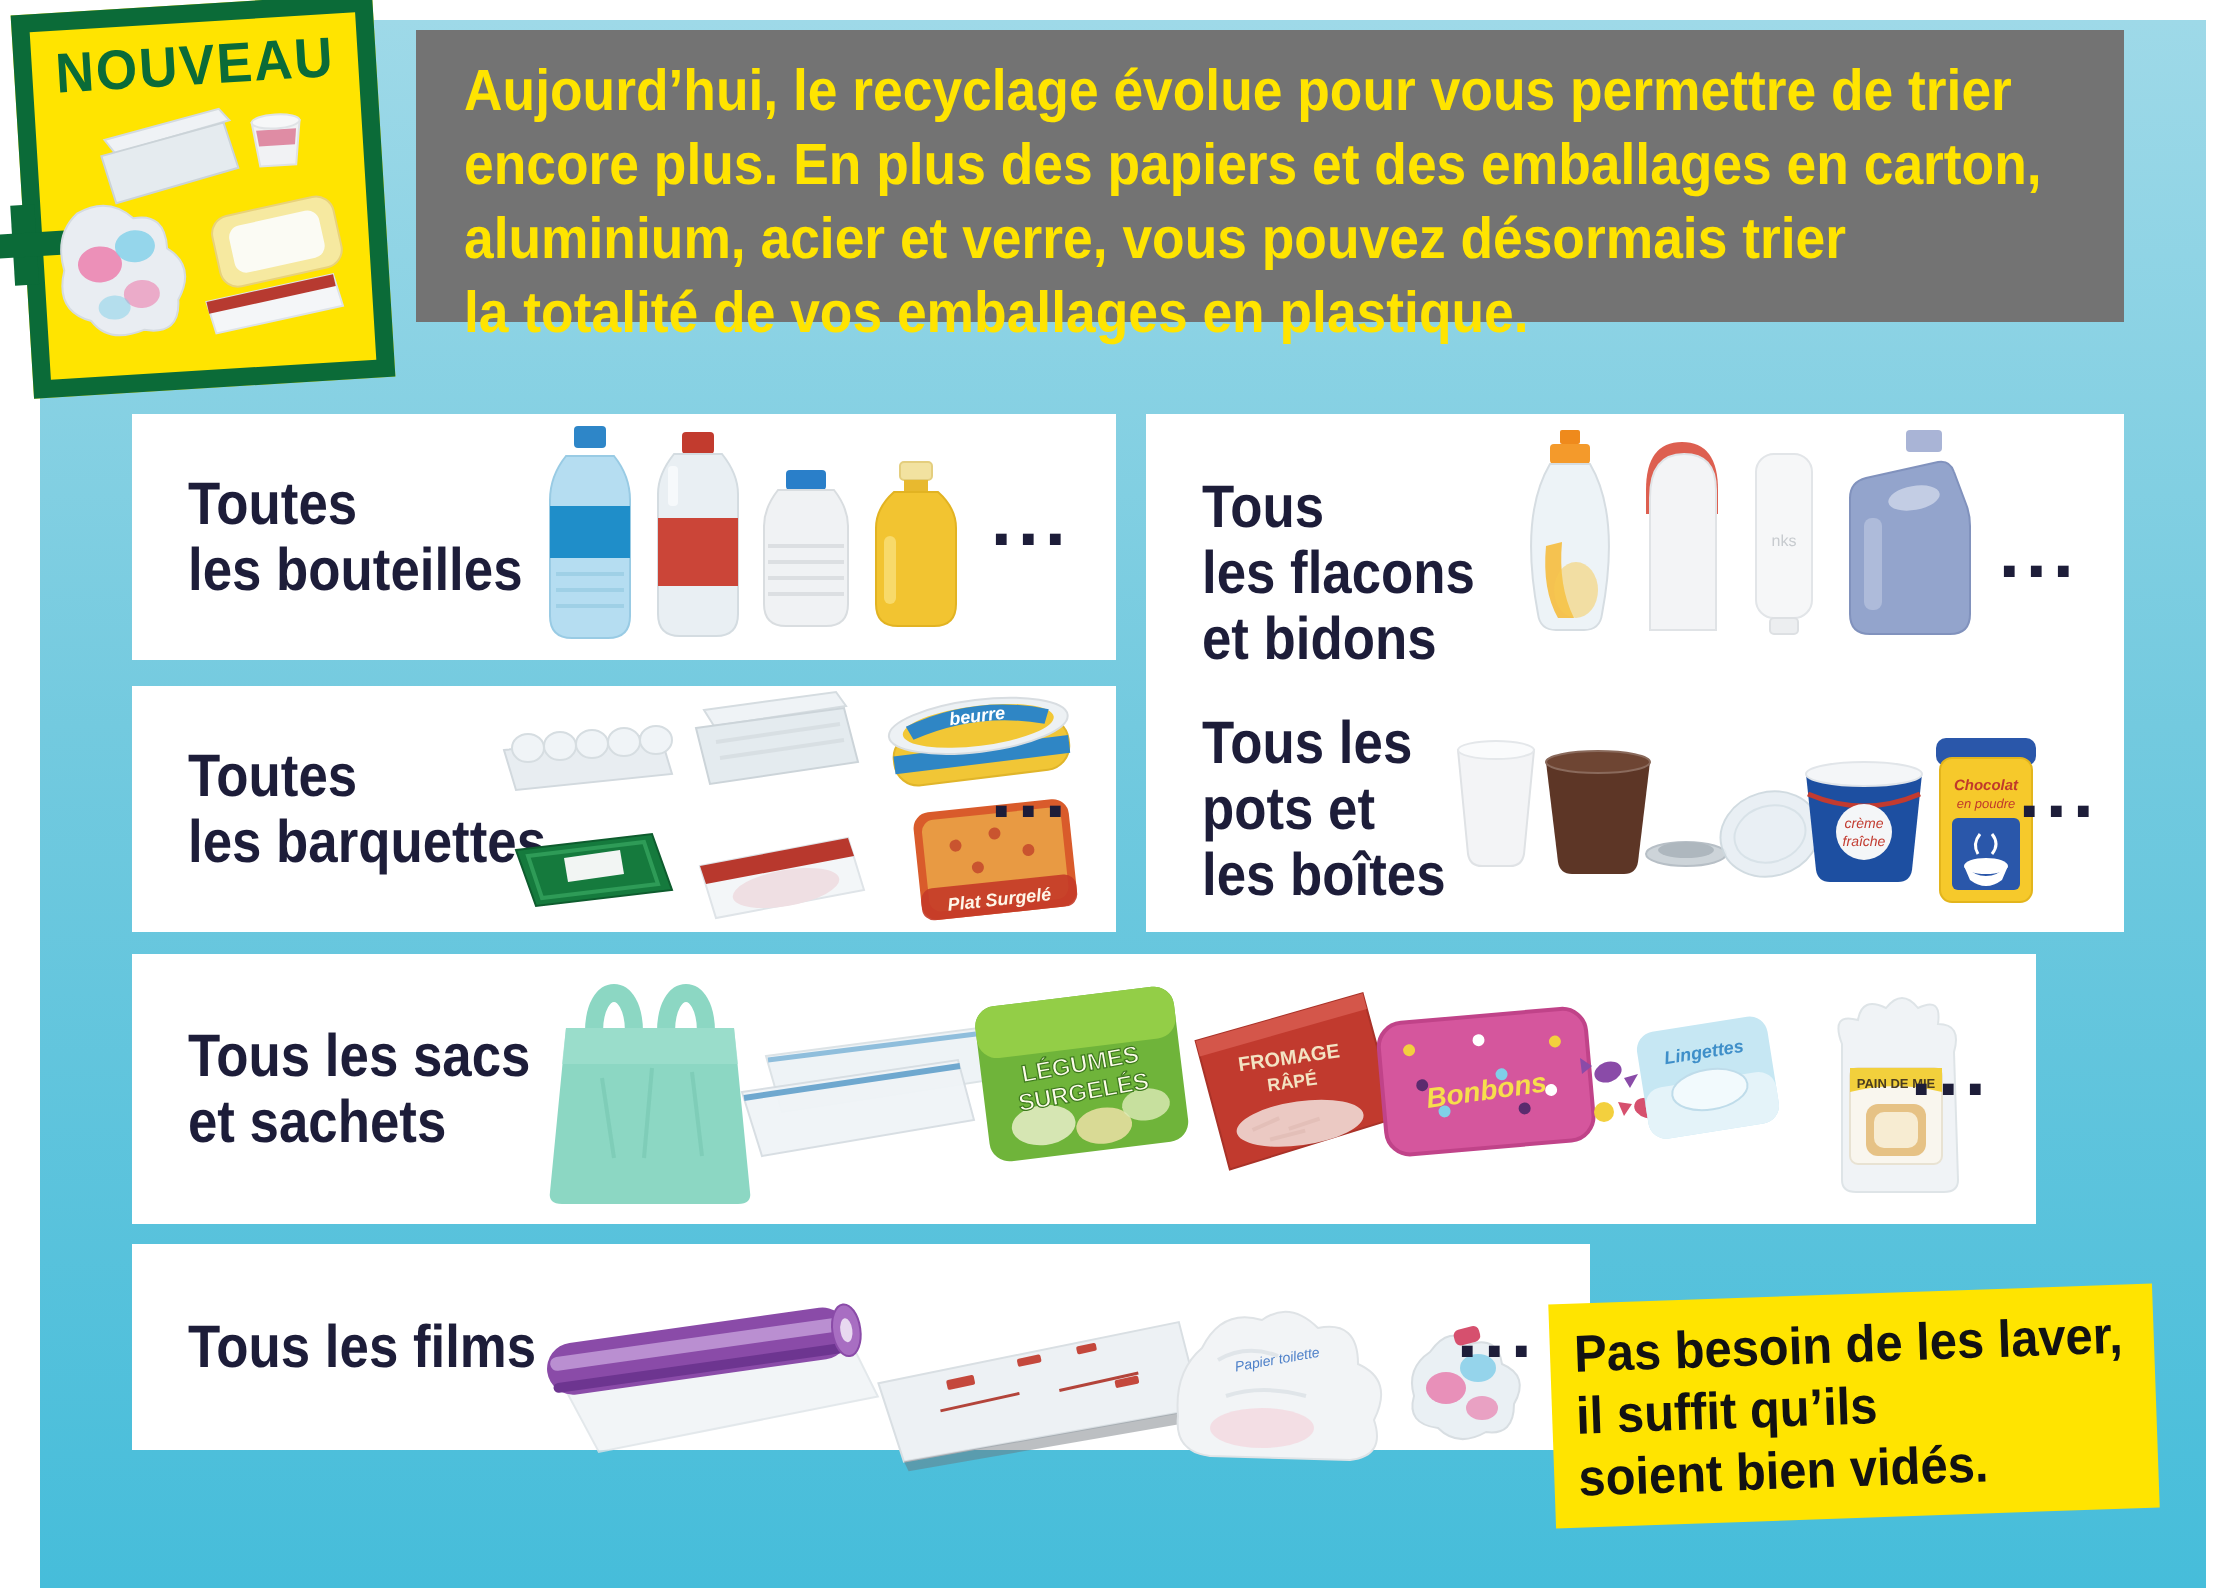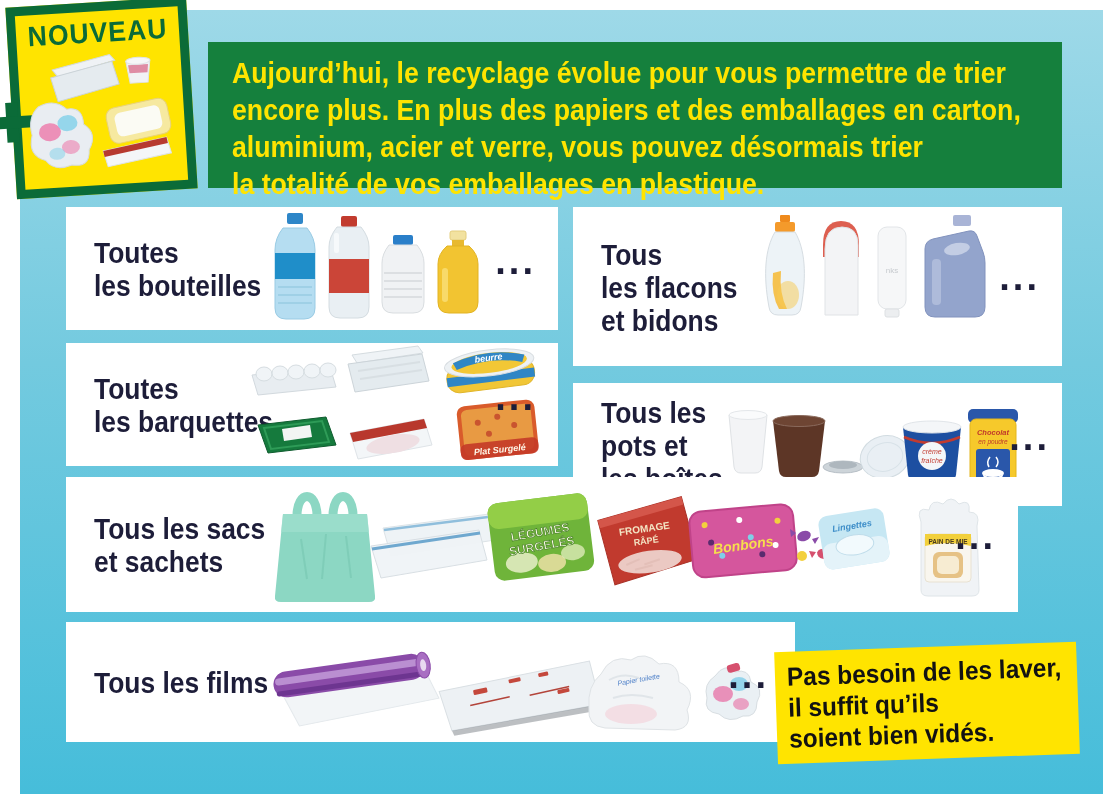--- a/index.html
+++ b/index.html
@@ -1,38 +1,38 @@
 <!DOCTYPE html>
 <html><head>
 <meta charset="utf-8">
 <style>
   html,body{margin:0;padding:0;width:1118px;height:794px;background:#ffffff;overflow:hidden;
             font-family:"Liberation Sans",sans-serif;}
   .page{position:relative;width:1118px;height:794px;}
   .bg{position:absolute;left:20px;top:10px;width:1083px;height:784px;
       background:linear-gradient(180deg,#9ED9E8 0%,#73CADF 45%,#46BDDA 100%);}
   
-  .banner{position:absolute;left:208px;top:42px;width:854px;height:146px;background:#15803d;}
+  .banner{position:absolute;left:208px;top:15px;width:854px;height:146px;background:#737373;}
   .banner-text{position:absolute;left:24px;top:13px;color:#FFE400;font-weight:bold;
                font-size:29px;line-height:37px;transform:scaleX(.92);transform-origin:0 0;white-space:nowrap;}
   
   .badge{position:absolute;left:11px;top:2px;width:181px;height:192px;background:#FFE400;
          border:9px solid #0B6B38;box-sizing:border-box;transform:rotate(-3.5deg);z-index:4;}
   .badge-title{margin-top:6px;text-align:center;font-size:28px;font-weight:900;color:#0B6B38;
                letter-spacing:1px;transform:scaleX(.95);}
   .badge-art{position:absolute;left:4px;top:40px;}
   .badge-plus{position:absolute;left:-31px;top:84px;}
   
   .panel{position:absolute;background:#ffffff;}
   .p-bouteilles{left:66px;top:207px;width:492px;height:123px;}
   .p-flacons{left:573px;top:207px;width:489px;height:159px;}
   .p-barquettes{left:66px;top:343px;width:492px;height:123px;}
-  .p-pots{left:573px;top:343px;width:489px;height:123px;margin-top:40px;}
+  .p-pots{left:573px;top:343px;width:489px;height:123px;}
   .p-sacs{left:66px;top:477px;width:952px;height:135px;}
-  .p-films{left:66px;top:622px;width:729px;height:120px;}
+  .p-films{left:66px;top:622px;width:729px;height:103px;}
   .panel-label{position:absolute;left:28px;top:50%;transform:translateY(-50%) scaleX(.88);
                transform-origin:0 50%;font-size:30px;line-height:33px;font-weight:bold;
                color:#1D1D39;white-space:nowrap;}
   .panel-label span{display:block;}
   .art{position:absolute;}
   .dots{position:absolute;right:22px;top:44%;transform:translateY(-50%);font-size:38px;
         font-weight:bold;letter-spacing:3px;color:#1D1D39;}
   .p-pots .dots{right:12px;}
   .p-films .dots{right:26px;}
   

